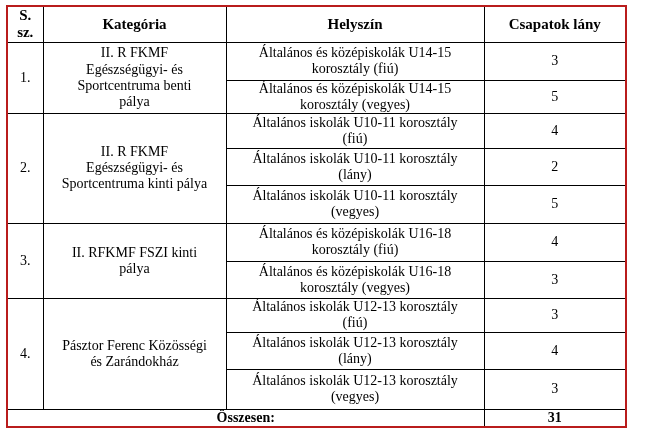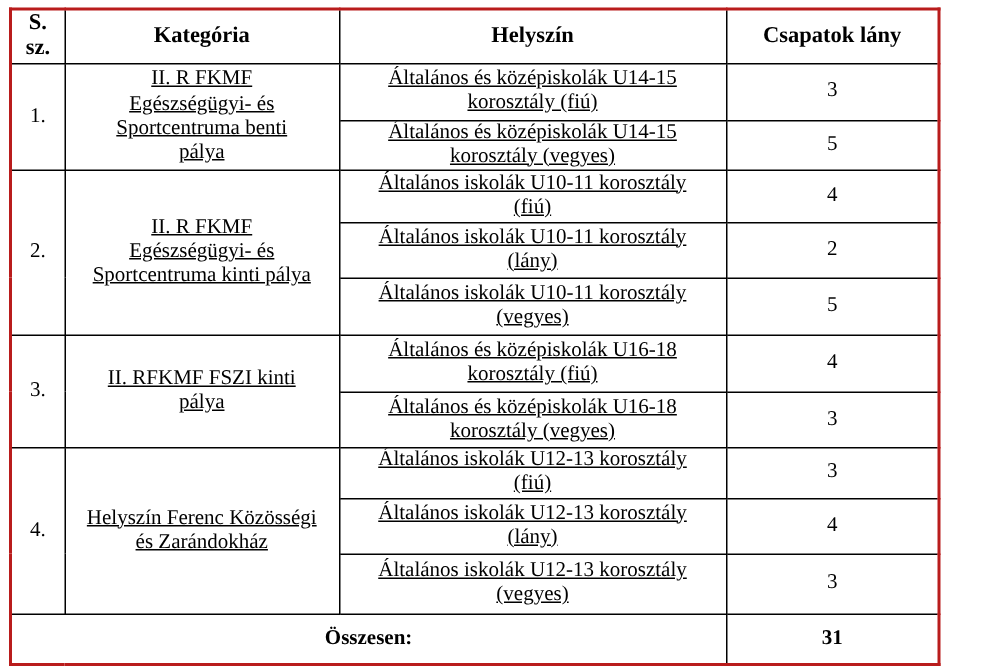--- a/index.html
+++ b/index.html
@@ -33,21 +33,20 @@
     font-size: 14px;
     line-height: 1.15;
     overflow: hidden;
   }
   table.grid th {
     font-size: 15px;
     font-weight: bold;
   }
   td.loc, td.cat {
     white-space: pre-line;
-    text-decoration: underline;
   }
   tr.total-row td {
     font-weight: bold;
   }
 </style>
 </head>
 <body>
 
 <div class="page">
   <table class="grid">
@@ -112,36 +111,36 @@
         <td class="cnt">4</td>
       </tr>
       <tr style="height:37px">
         <td class="cat">Általános és középiskolák U16-18
 korosztály (vegyes)</td>
         <td class="cnt">3</td>
       </tr>
 
       <tr style="height:34px">
         <td class="num" rowspan="3">4.</td>
-        <td class="loc" rowspan="3">Helyszín Ferenc Közösségi
+        <td class="loc" rowspan="3">Pásztor Ferenc Közösségi
 és Zarándokház</td>
         <td class="cat">Általános iskolák U12-13 korosztály
 (fiú)</td>
         <td class="cnt">3</td>
       </tr>
       <tr style="height:37px">
         <td class="cat">Általános iskolák U12-13 korosztály
 (lány)</td>
         <td class="cnt">4</td>
       </tr>
       <tr style="height:40px">
         <td class="cat">Általános iskolák U12-13 korosztály
 (vegyes)</td>
         <td class="cnt">3</td>
       </tr>
 
-      <tr class="total-row" style="height:34px">
+      <tr class="total-row" style="height:18px">
         <td colspan="3">Összesen:</td>
         <td>31</td>
       </tr>
     </tbody>
   </table>
 </div>
 
 </body></html>

